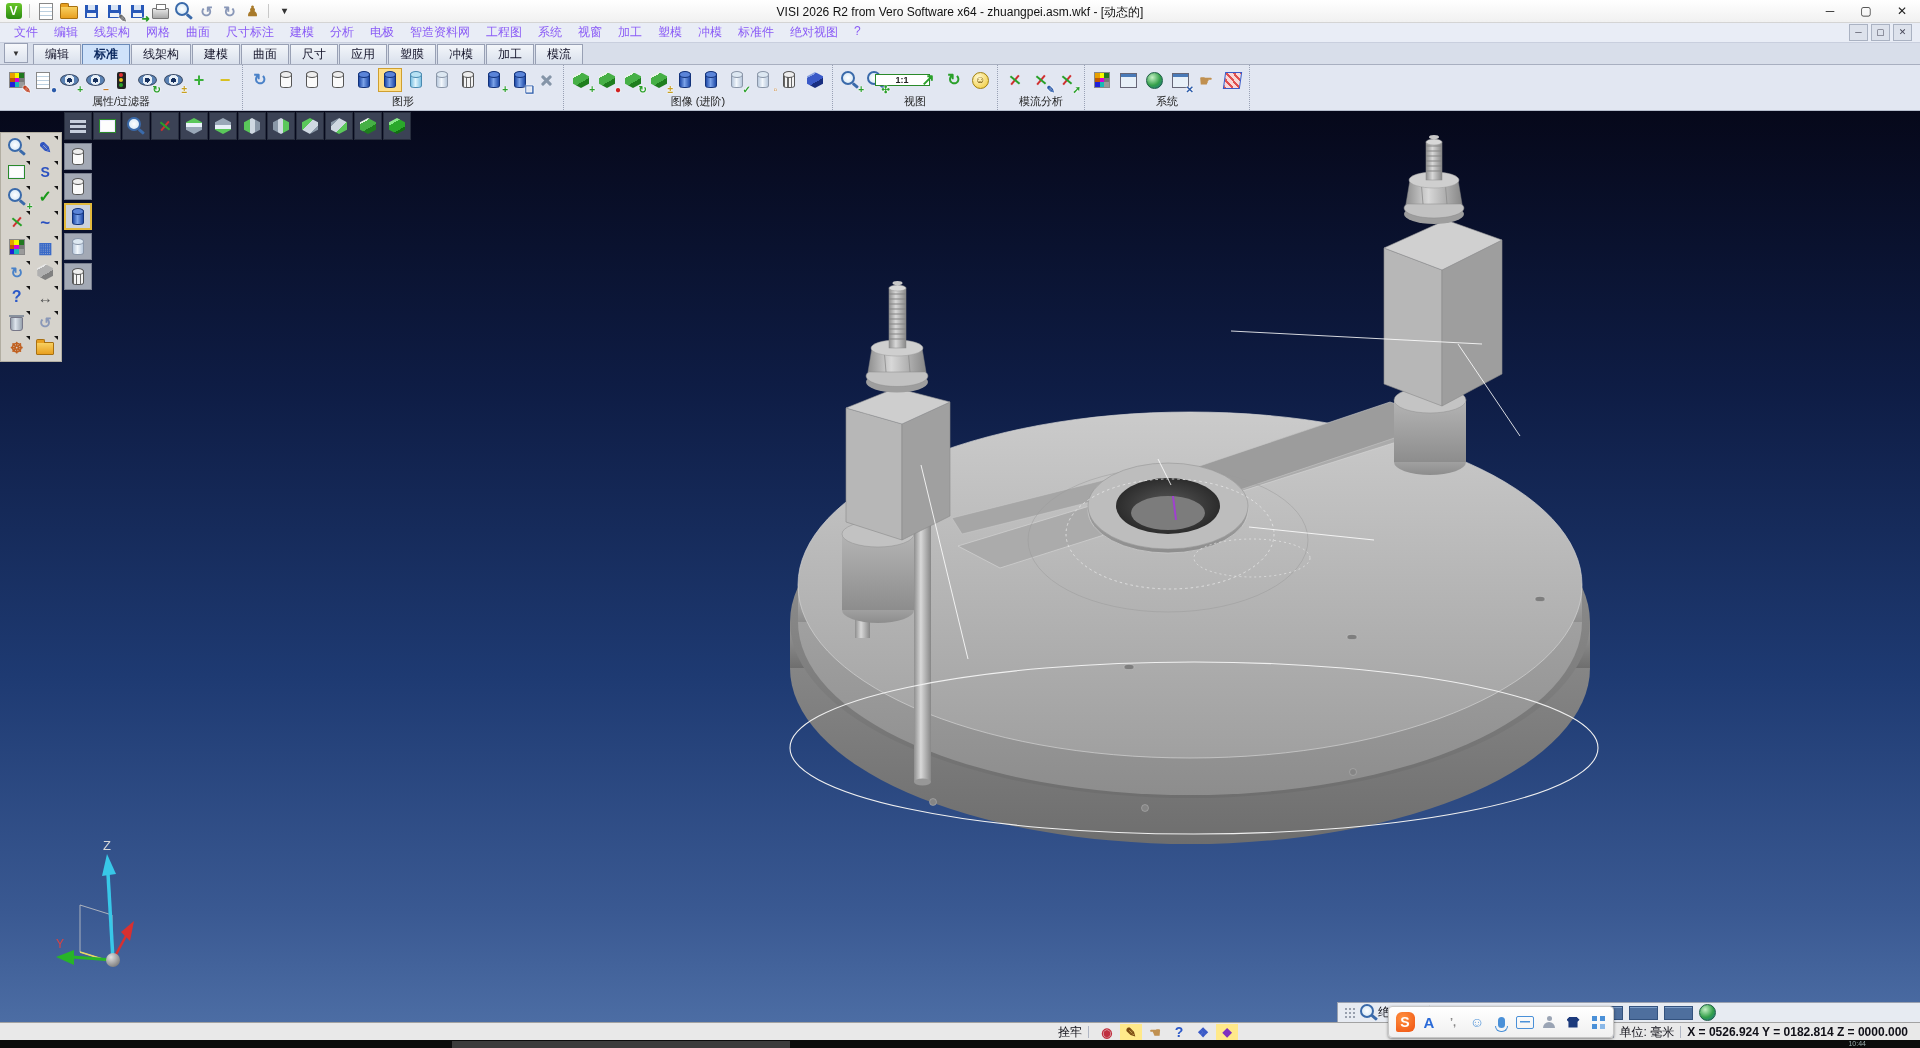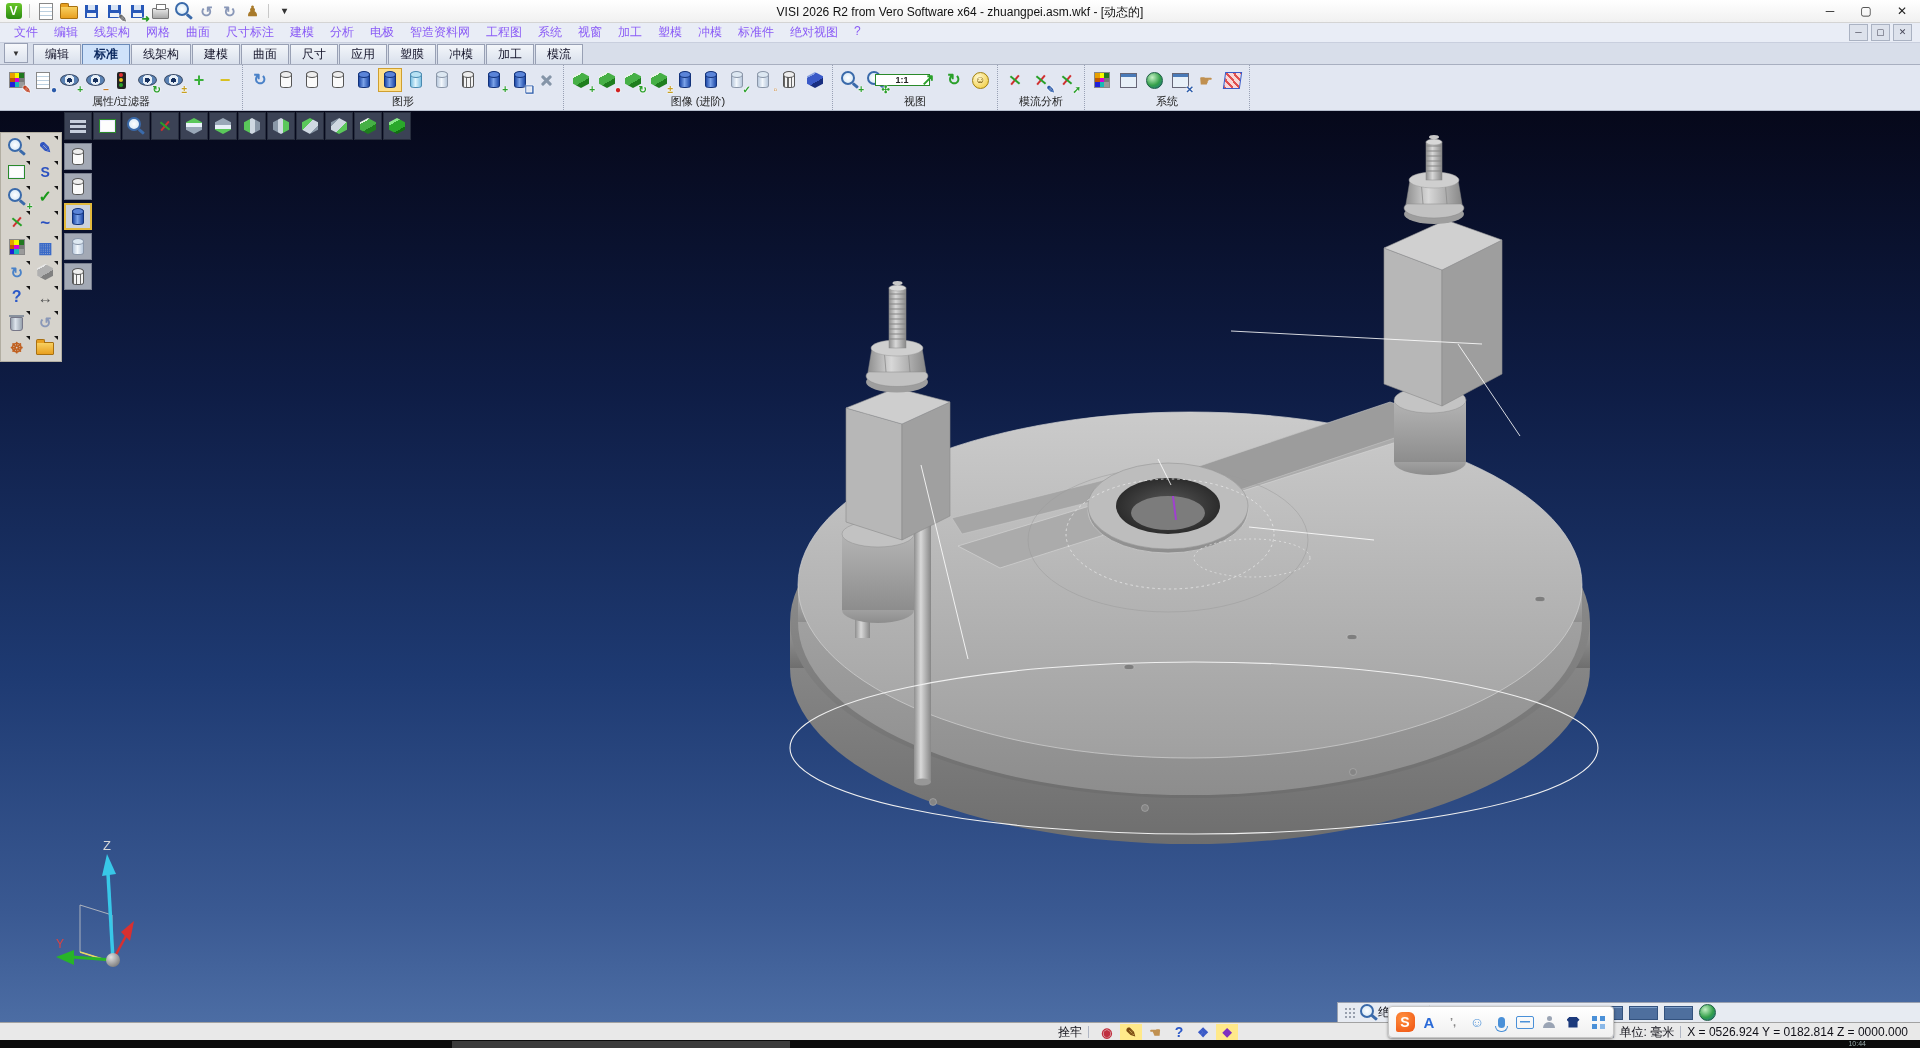--- a/index.html
+++ b/index.html
@@ -69,21 +69,21 @@
   .sep{width:1px;height:12px;background:#b0b6c4;margin:0 6px;flex:none;}
   .grip{width:12px;height:12px;margin:0 4px 0 6px;background:radial-gradient(#98a0ae 1px,transparent 1.2px);background-size:4px 4px;flex:none;}
   .layrect{width:27px;height:12px;background:#4e6f9e;border:1px solid #33527e;box-shadow:inset 0 1px 0 #7e9ec8;margin-right:6px;flex:none;}
   .globeic{width:15px;height:15px;border-radius:50%;background:radial-gradient(circle at 35% 30%,#c4f0c4,#34a04a 55%,#1a6e8c);border:1px solid #1c5c44;flex:none;}
 
   .statusbar{position:absolute;left:0;top:1022px;right:0;height:18px;background:#e9e9e9;border-top:1px solid #a2a2a2;
              display:flex;align-items:center;font-size:12px;color:#101018;z-index:8;}
   .sb-spacer{width:1058px;flex:none;}
   .st-ic{width:22px;height:16px;display:flex;align-items:center;justify-content:center;margin:0 1px;flex:none;}
   .sb-right{margin-left:auto;display:flex;align-items:center;padding-right:12px;}
-  .coords{font-weight:normal;}
+  .coords{font-weight:bold;}
 
   .taskbar{position:absolute;left:0;top:1040px;right:0;height:8px;background:#0b0b0b;z-index:9;}
   .task-seg{position:absolute;left:452px;top:1px;width:338px;height:7px;background:#3b3b3b;}
   .task-time{position:absolute;right:54px;top:0;color:#9aa;font-size:7px;line-height:8px;}
 
   
   .ime{position:absolute;left:1388px;top:1006px;width:216px;height:30px;background:linear-gradient(#ffffff,#f0f0f0);
        border:1px solid #c6c6c6;border-radius:4px;box-shadow:0 1px 3px rgba(0,0,0,.45);
        display:flex;align-items:center;justify-content:space-around;padding:0 4px;z-index:30;}
   .ime-it{display:flex;align-items:center;justify-content:center;width:19px;height:24px;position:relative;}

